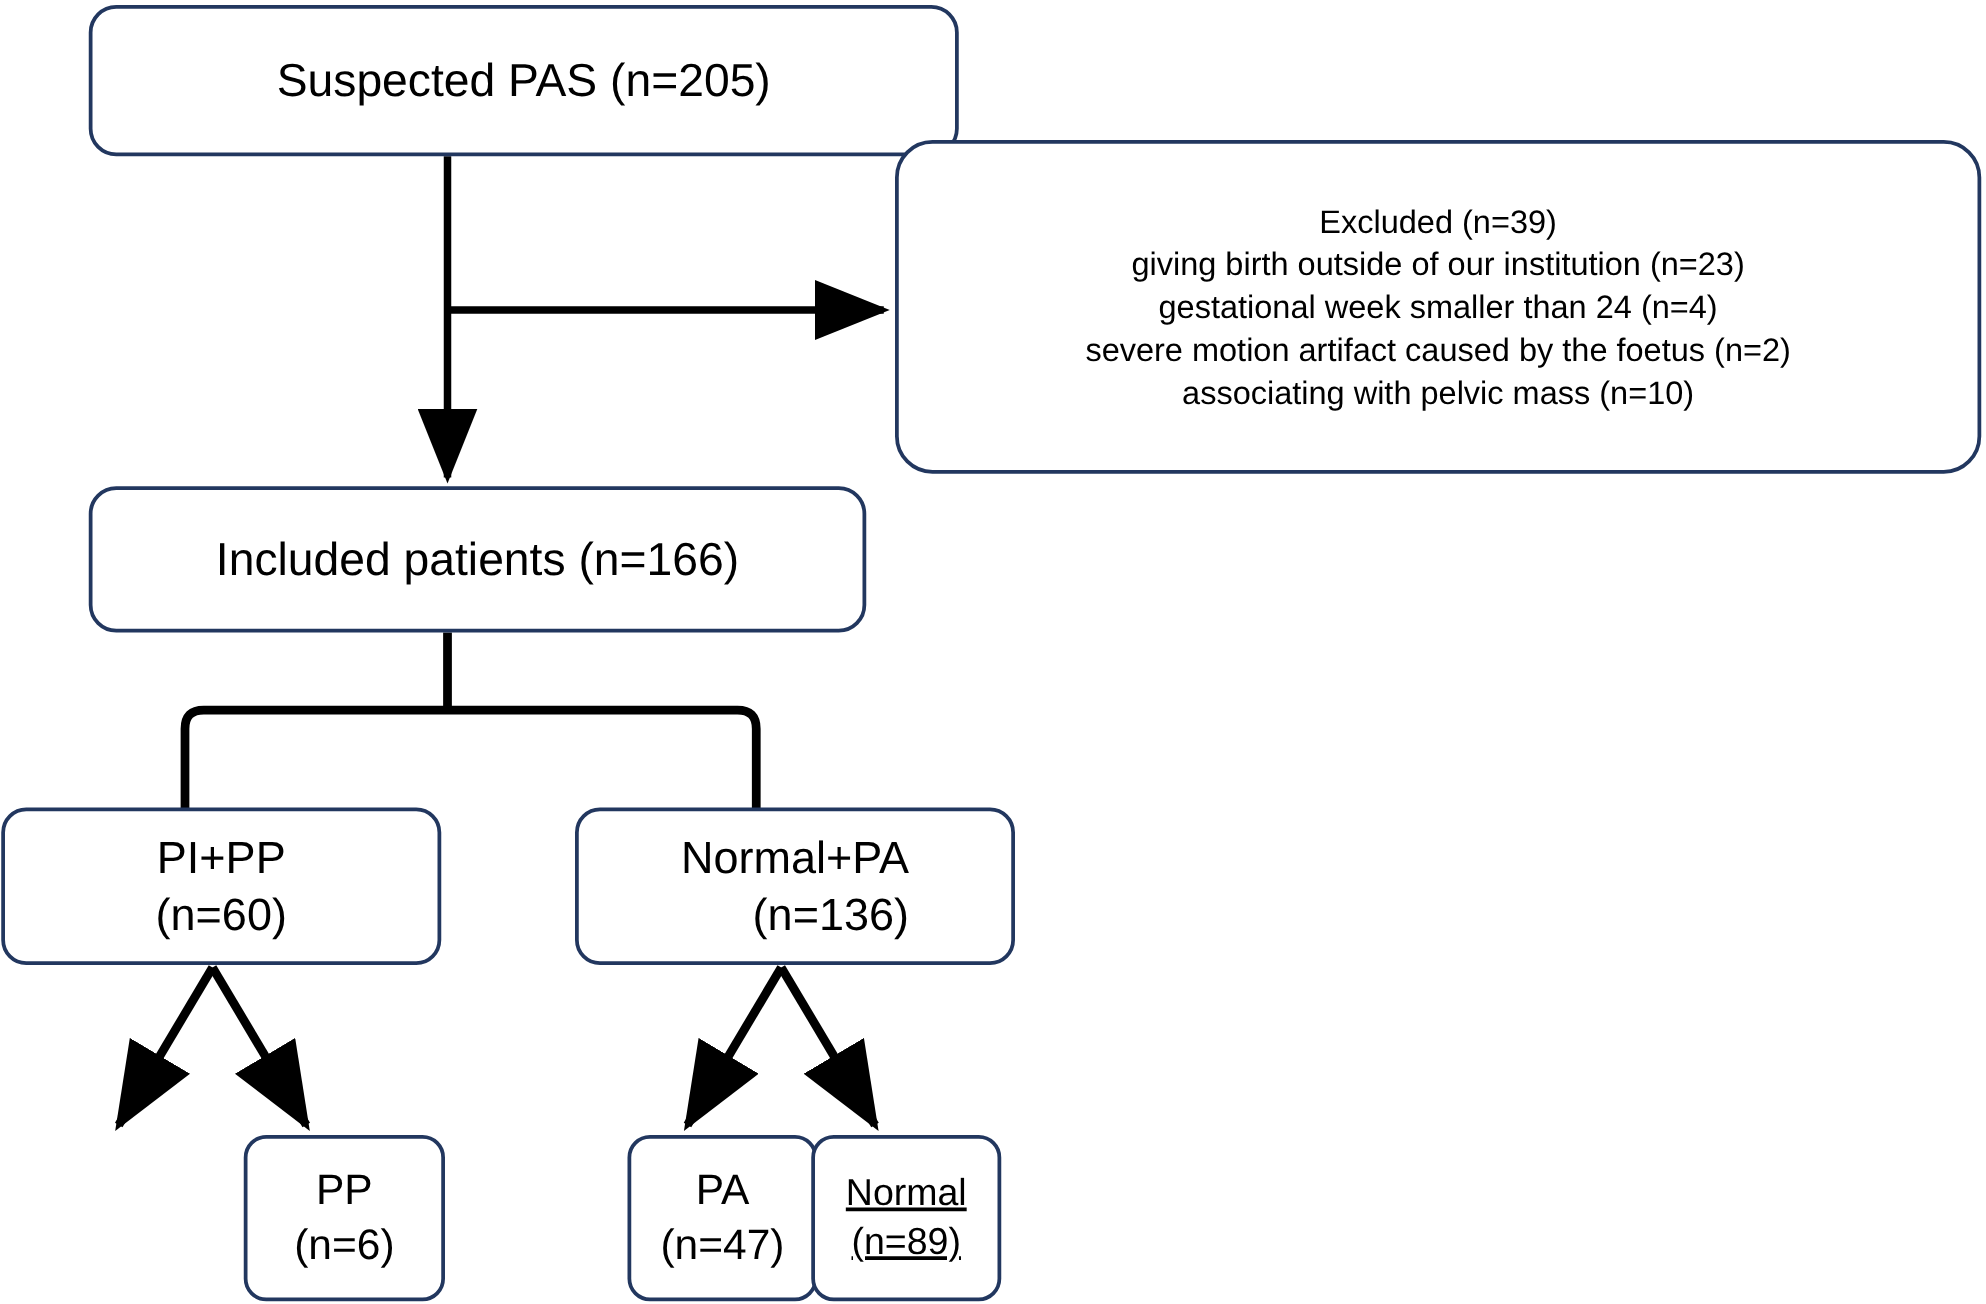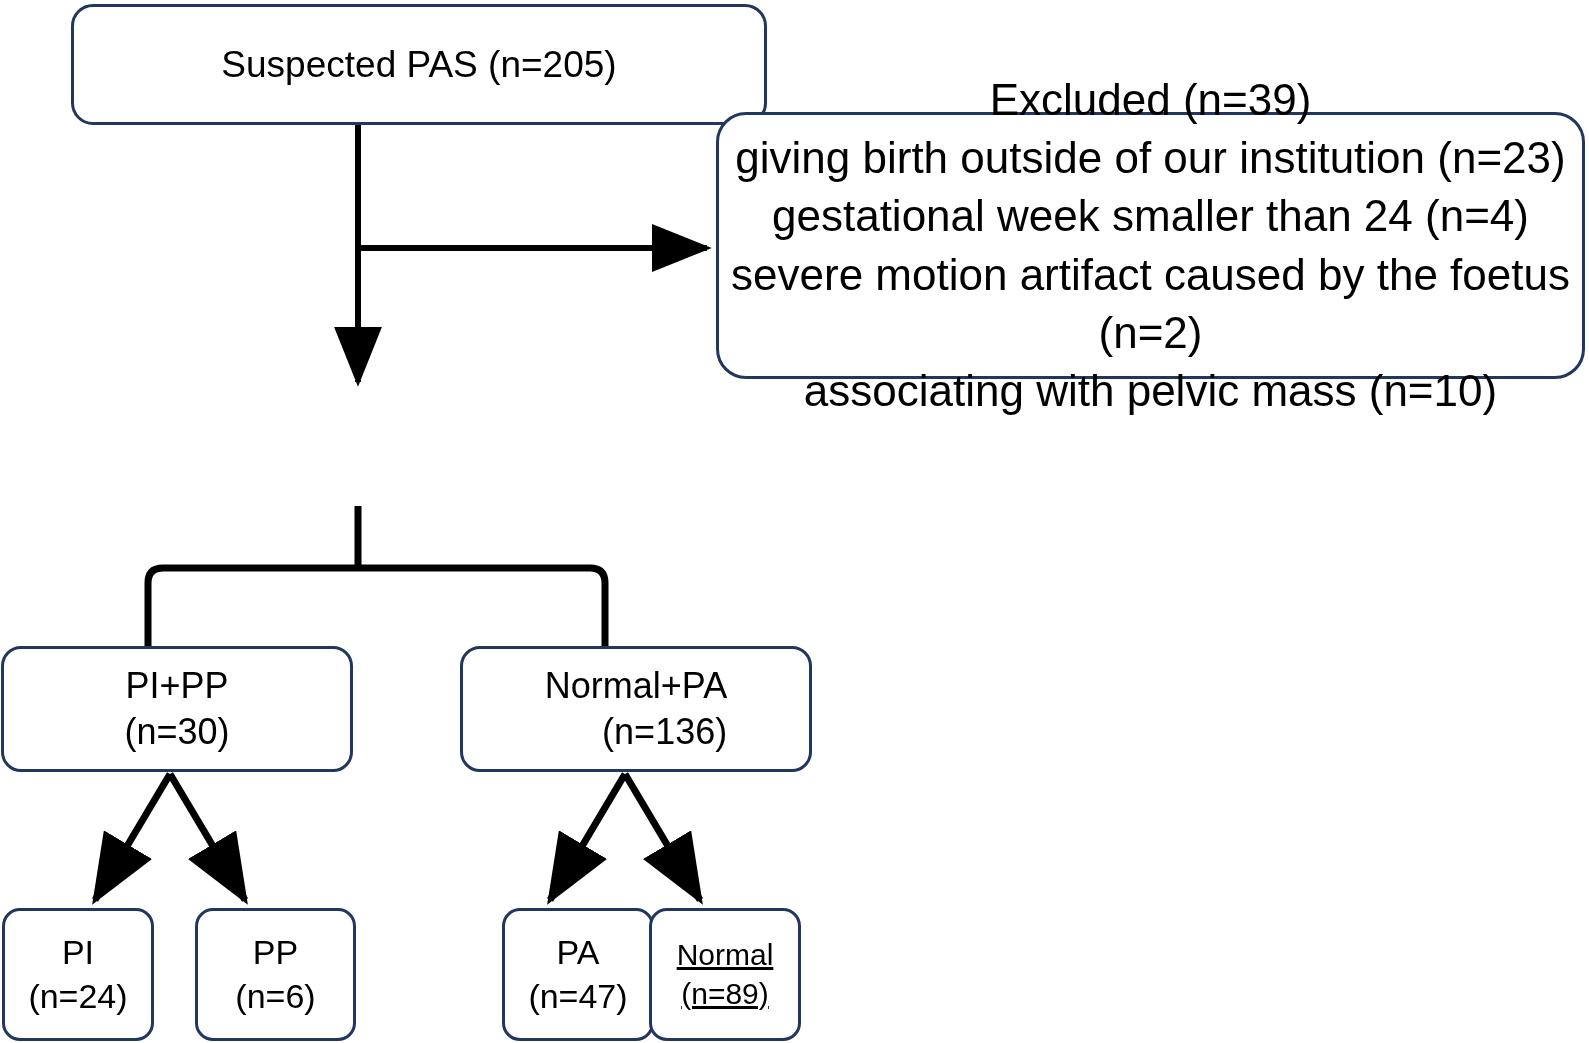--- a/index.html
+++ b/index.html
@@ -50,21 +50,21 @@
   #node-suspected {
     left: 71px;  top: 4px;   width: 696px;  height: 121px;
     border-radius: 22px;
   }
   #node-suspected .node-label { font-size: 37px; }
 
   #node-excluded {
     left: 716px; top: 112px; width: 869px;  height: 267px;
     border-radius: 30px;
   }
-  #node-excluded .node-label { font-size: 44px; line-height: 1.32; }
+  #node-excluded .node-label { font-size: 26px; line-height: 1.32; }
 
   #node-included {
     left: 71px;  top: 389px; width: 622px;  height: 117px;
     border-radius: 22px;
   }
   #node-included .node-label { font-size: 37px; }
 
   #node-pipp {
     left: 1px;   top: 646px; width: 352px;  height: 126px;
     border-radius: 20px;
@@ -135,35 +135,34 @@
   </div>
 
   <div class="node" id="node-excluded">
     <span class="node-label">Excluded (n=39)
 giving birth outside of our institution (n=23)
 gestational week smaller than 24 (n=4)
 severe motion artifact caused by the foetus (n=2)
 associating with pelvic mass (n=10)</span>
   </div>
 
+  <div class="node" id="node-included">
+    <span class="node-label">Included patients (n=166)</span>
+  </div>
 
   <div class="node" id="node-pipp">
     <span class="node-label">PI+PP
-(n=30)</span>
+(n=60)</span>
   </div>
 
   <div class="node" id="node-normalpa">
     <span class="node-label">Normal+PA
 (n=136)</span>
   </div>
 
-  <div class="node" id="node-pi">
-    <span class="node-label">PI
-(n=24)</span>
-  </div>
 
   <div class="node" id="node-pp">
     <span class="node-label">PP
 (n=6)</span>
   </div>
 
   <div class="node" id="node-pa">
     <span class="node-label">PA
 (n=47)</span>
   </div>

